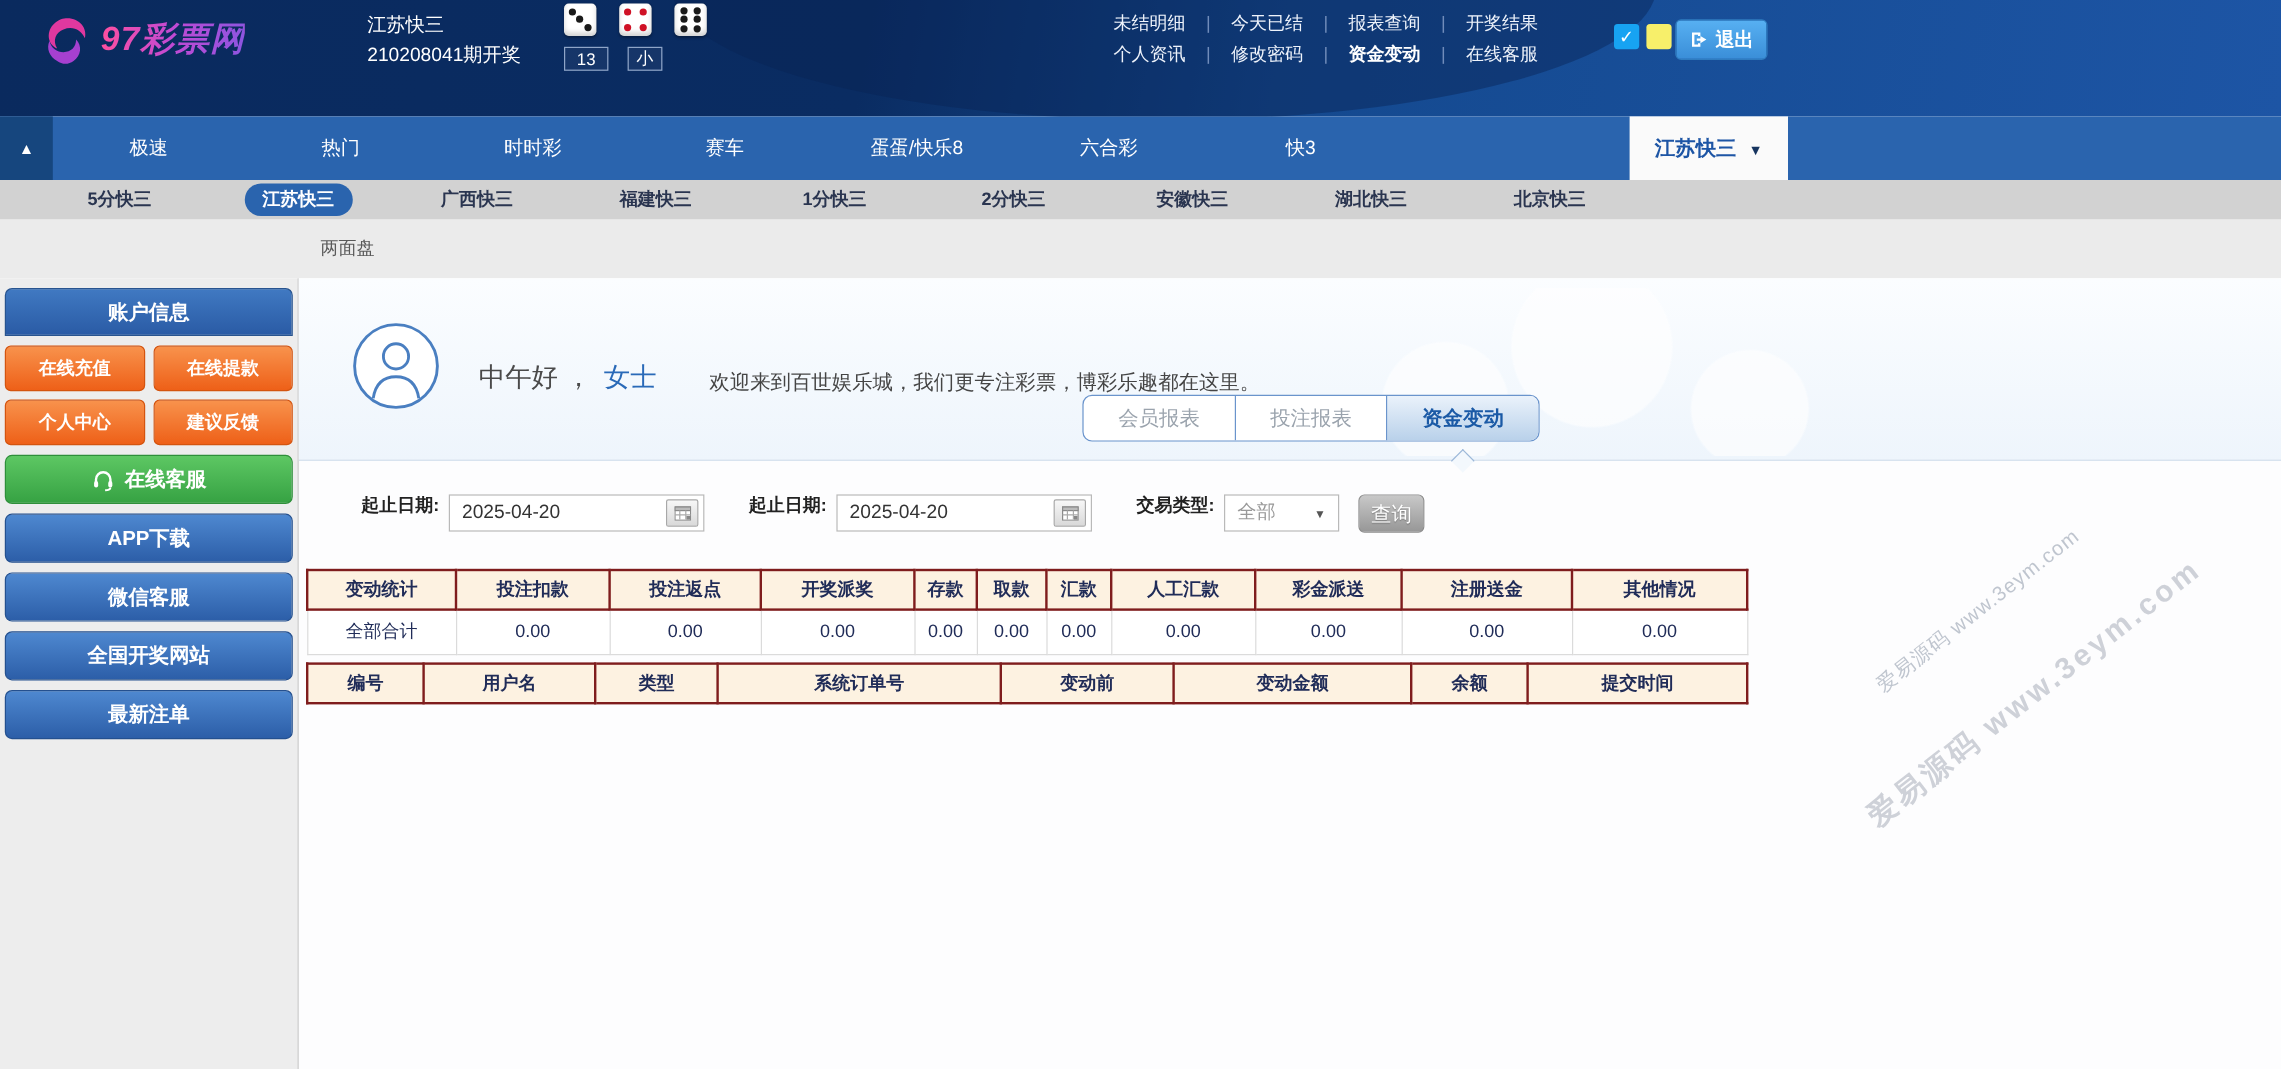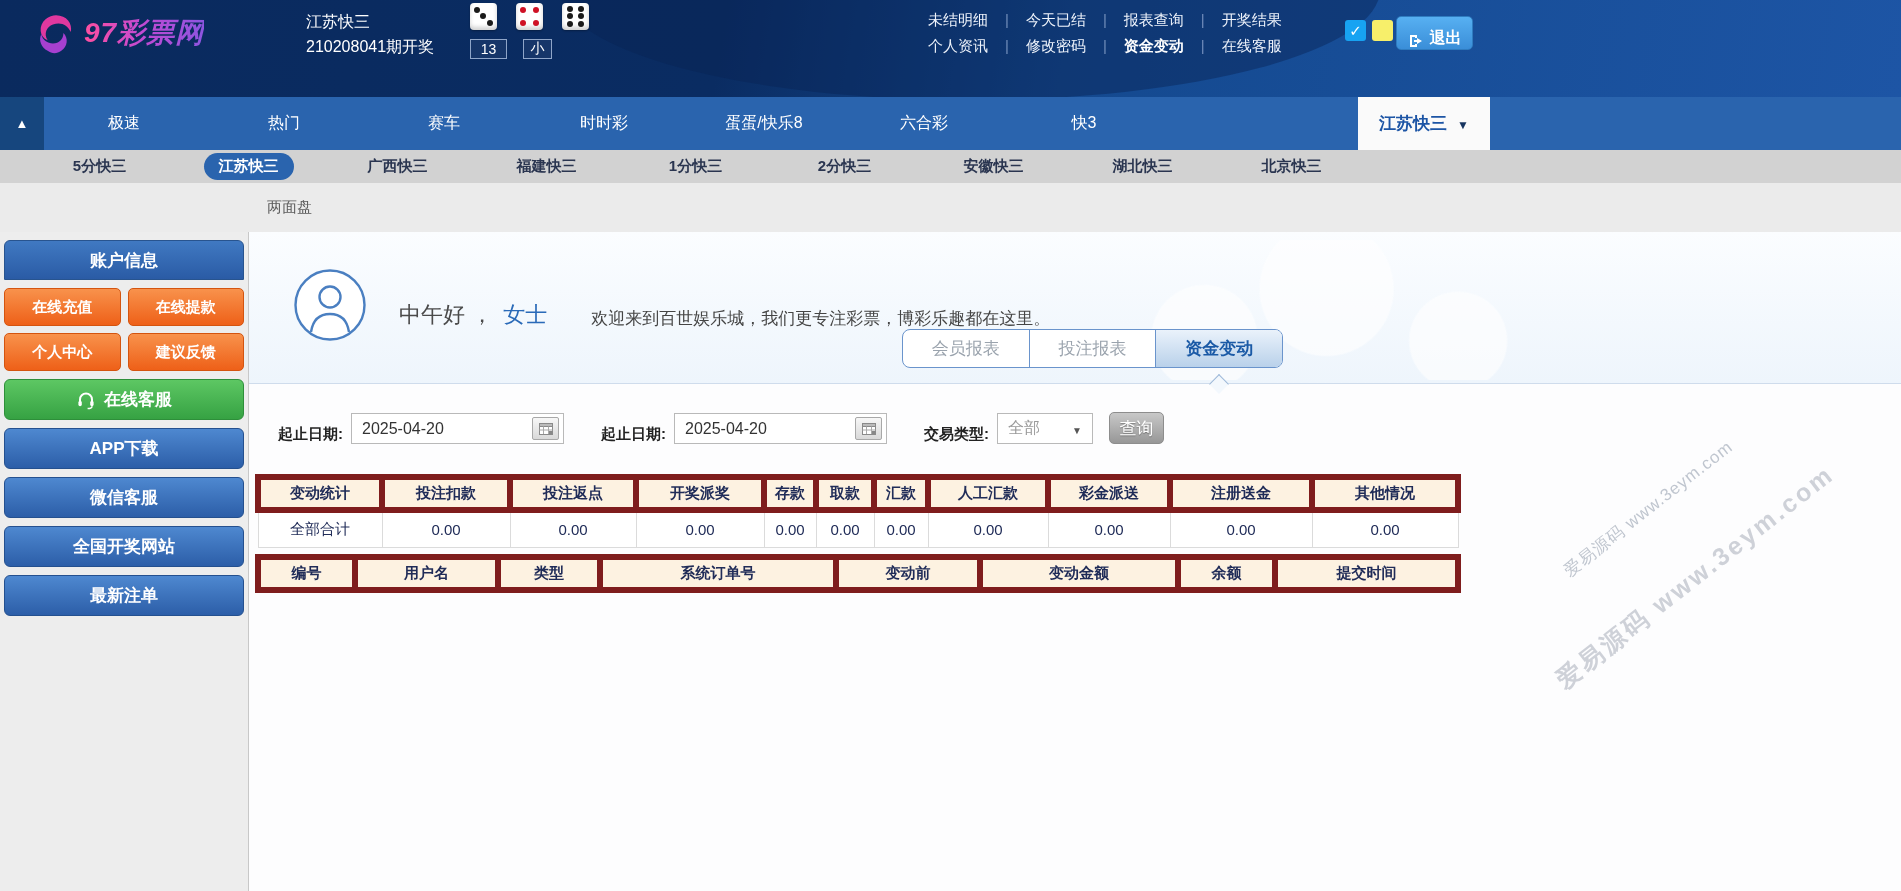--- a/index.html
+++ b/index.html
@@ -35,21 +35,21 @@
   .hl-row .link{color:#eef3fb;cursor:pointer;white-space:nowrap}
   .hl-row .link.active{color:#fff;font-weight:bold}
   .hl-row .link + .link::before{content:"|";color:#708cba;margin:0 17px;font-weight:normal}
   .theme-squares{position:absolute;left:1345px;top:20px;display:flex;gap:6px}
   .sq{width:21px;height:21px;border-radius:3px;cursor:pointer;display:flex;align-items:center;justify-content:center}
   .sq.blue{background:#17a3f2;color:#fff;font-size:15px;font-weight:bold}
   .sq.yellow{background:#f7ef6a}
   .sq.red{background:#f40606}
   .logout-btn{position:absolute;left:1396px;top:16px;width:77px;height:34px;border:1px solid #2f7cc0;
     border-radius:5px;background:linear-gradient(#57b0f2,#3a8ed8);color:#fff;font-size:16px;font-weight:bold;
-    display:flex;align-items:flex-end;justify-content:center;gap:6px;cursor:pointer}
+    display:flex;align-items:center;justify-content:center;gap:6px;cursor:pointer}
 
   
   .main-nav{position:relative;height:53px;background:#2a64ae;display:flex}
   .nav-corner{width:44px;height:53px;background:#16467e;color:#fff;font-size:13px;
     display:flex;align-items:center;justify-content:center;cursor:pointer}
   .nav-corner::before{content:"▲"}
   .nav-items{display:flex}
   .nav-item{width:160px;height:53px;display:flex;align-items:center;justify-content:center;
     color:#fff;font-size:16px;cursor:pointer}
   .nav-sel{position:absolute;left:1358px;top:0;width:132px;height:53px;background:#fafafa;
@@ -99,38 +99,38 @@
   .welcome{font-size:17px;color:#454545;margin-left:44px}
   .rtabs{position:absolute;left:653px;top:97px;width:381px;height:39px;border:1px solid #6a94cc;
     border-radius:8px;display:flex;background:#fff;overflow:hidden}
   .rtab{flex:1;display:flex;align-items:center;justify-content:center;font-size:17px;color:#9aa3ad;
     cursor:pointer;border-left:1px solid #6a94cc}
   .rtab:first-child{border-left:0}
   .rtab.selected{background:linear-gradient(#eaf2fb,#b9d1ea);color:#1b5aa6;font-weight:bold}
   .caret{position:absolute;left:963px;bottom:-8px;width:14px;height:14px;background:#f3f8fd;
     border-left:1px solid #9db8d8;border-top:1px solid #9db8d8;transform:rotate(45deg)}
 
-  .filters{margin-top:28px;display:flex;align-items:flex-end;padding-left:29px;font-size:15px}
+  .filters{margin-top:28px;display:flex;align-items:flex-start;padding-left:52px;font-size:15px}
   .flabel{font-weight:bold;color:#222;white-space:nowrap}
   .ml{margin-left:37px}
   .date-wrap{position:relative;margin-left:8px}
   .date-wrap input{width:213px;height:31px;border:1px solid #b9b9b9;padding:0 36px 0 10px;
     font-size:16px;color:#333;background:#fff;font-family:inherit}
   .cal-btn{position:absolute;right:5px;top:4px;width:27px;height:23px;border:1px solid #a8a8a8;border-radius:2px;
     background:linear-gradient(#f7f7f7,#d9d9d9);display:flex;align-items:center;justify-content:center;cursor:pointer}
   .select-box{margin-left:8px;width:96px;height:31px;border:1px solid #b9b9b9;background:#fff;cursor:pointer;
     display:flex;align-items:center;justify-content:space-between;padding:0 10px;color:#999;font-size:16px}
   .select-box .arr::before{content:"▼";font-size:10px;color:#555}
   .query-btn{margin-left:16px;width:55px;height:32px;border:1px solid #8d8d8d;border-radius:5px;cursor:pointer;
     background:linear-gradient(#c8c8c8,#979797);color:#fff;font-size:17px;font-weight:normal;
     text-shadow:0 1px 1px rgba(0,0,0,.3)}
 
   .tables{margin:30px 0 0 6px;width:1200px}
   table{border-collapse:collapse;width:1200px;table-layout:fixed}
-  th{background:#fdf2e1;border:6px solid #7f1d1d;height:33px;font-size:15px;color:#202c58;font-weight:bold}
+  th{background:#fdf2e1;border:2px solid #7f1d1d;height:33px;font-size:15px;color:#202c58;font-weight:bold}
   td{background:#fff;border:1px solid #dbdbdb;height:37px;font-size:15px;color:#202c58;text-align:center}
   .t2{margin-top:6px}
 
   .wm{position:absolute;transform:rotate(-38deg);transform-origin:left top;white-space:nowrap;pointer-events:none}
   .wm1{left:1310px;top:332px;font-size:17px;letter-spacing:1px;color:rgba(140,152,168,.55)}
   .wm2{left:1300px;top:438px;font-size:25px;font-weight:bold;letter-spacing:3px;color:rgba(148,156,170,.45)}
 </style>
 </head>
 <body>
 
@@ -210,22 +210,22 @@
       </span>
       <span>退出</span>
     </button>
   </header>
 
   <nav class="main-nav">
     <div class="nav-corner"></div>
     <div class="nav-items">
       <div class="nav-item">极速</div>
       <div class="nav-item">热门</div>
+      <div class="nav-item">时时彩</div>
       <div class="nav-item">赛车</div>
-      <div class="nav-item">时时彩</div>
       <div class="nav-item">蛋蛋/快乐8</div>
       <div class="nav-item">六合彩</div>
       <div class="nav-item">快3</div>
     </div>
     <div class="nav-sel">
       <span>江苏快三</span>
       <span class="arr"></span>
     </div>
   </nav>
 

